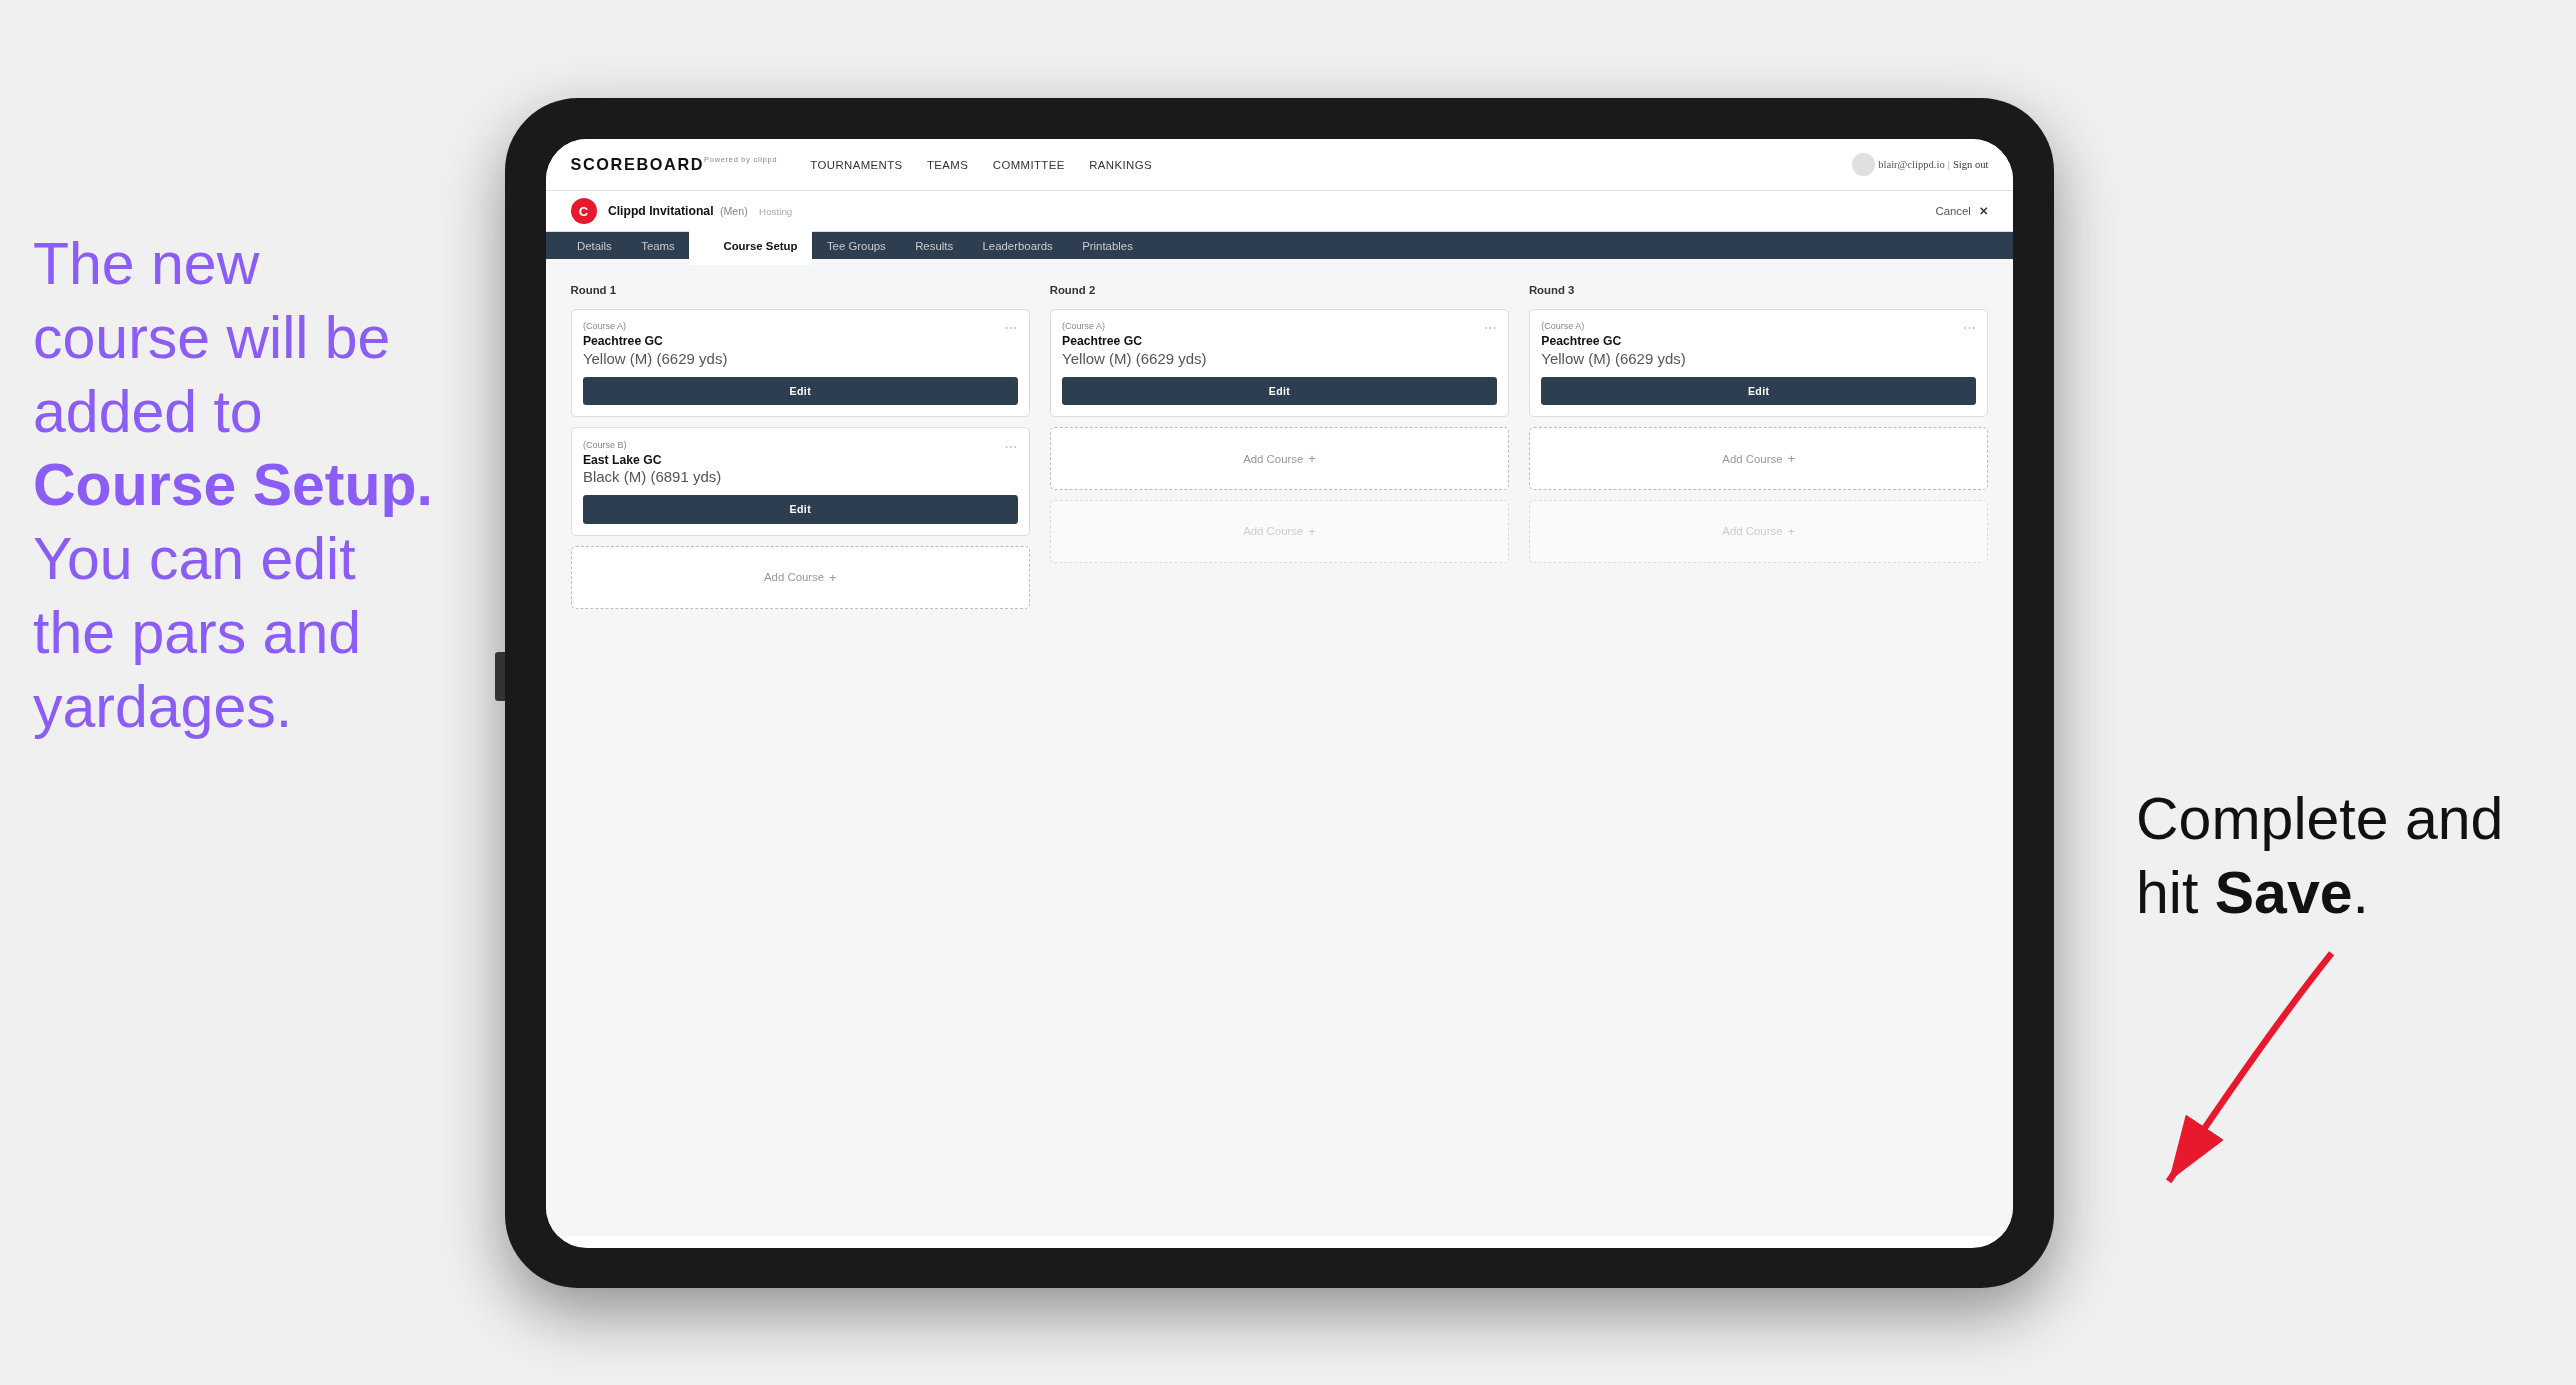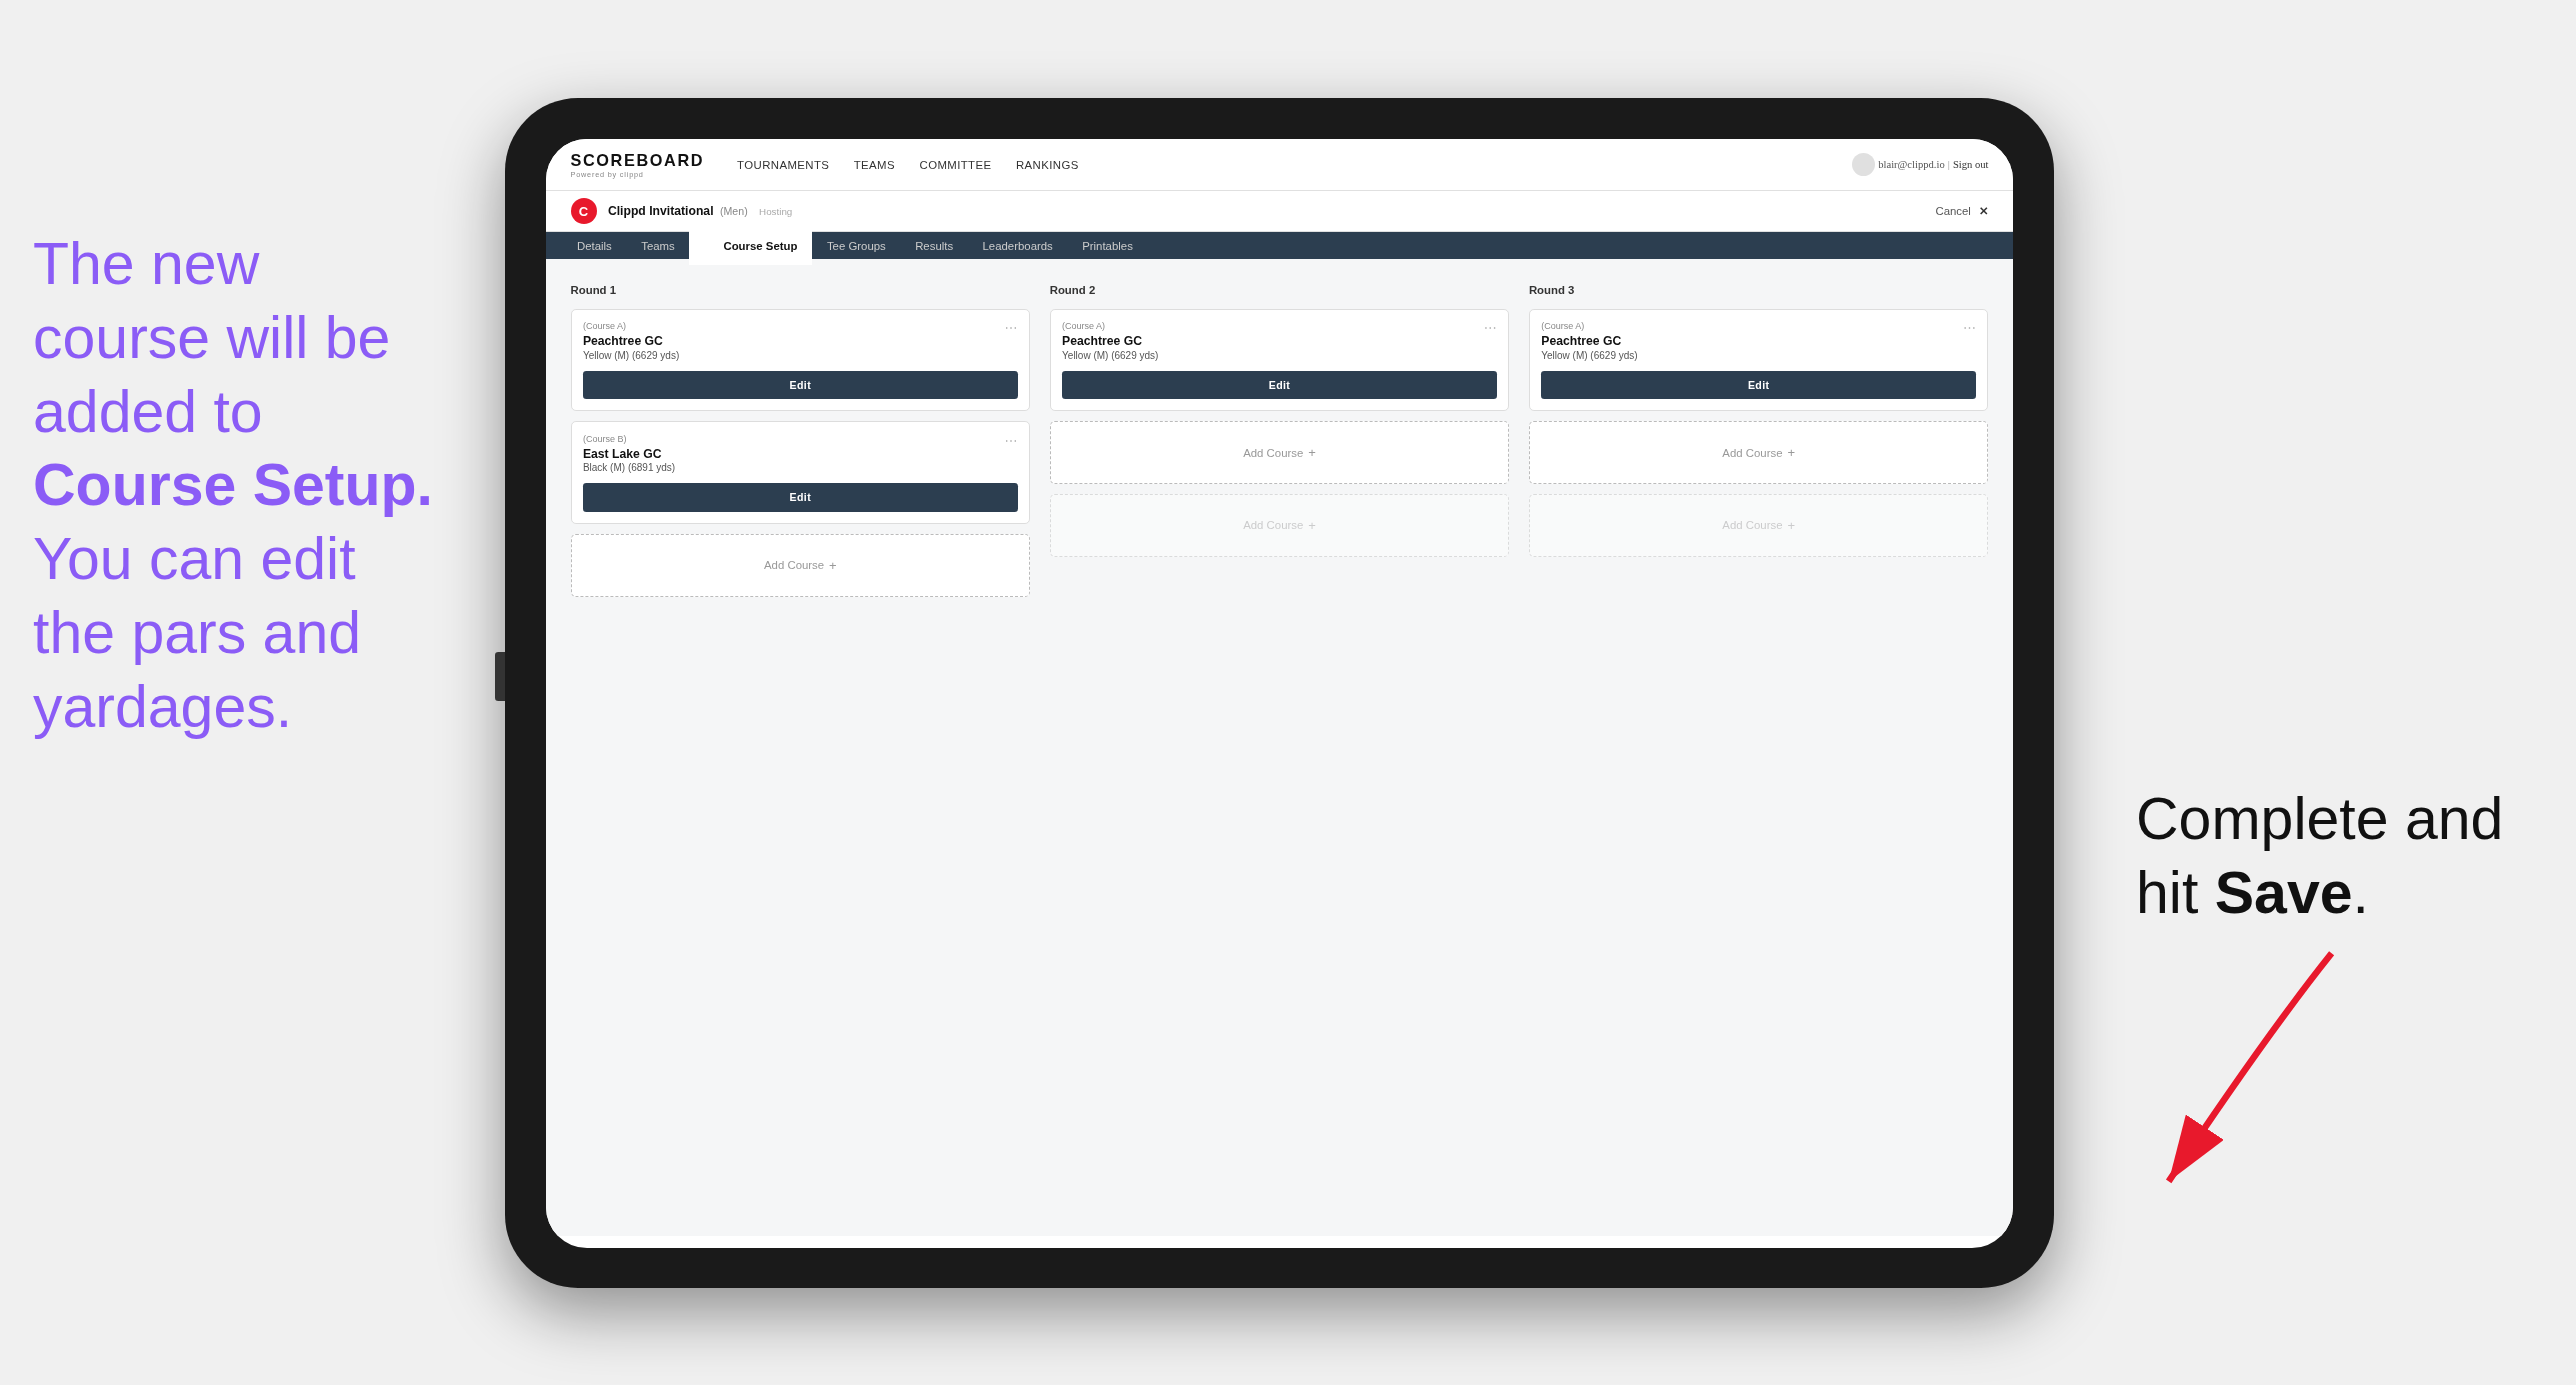--- a/index.html
+++ b/index.html
@@ -76,21 +76,21 @@
     .top-nav {
       background: #fff;
       height: 52px;
       display: flex;
       align-items: center;
       padding: 0 24.5px;
       border-bottom: 0.8px solid #e0e0e0;
     }
     .scoreboard-logo {
       display: flex;
-      flex-direction: column;
+      flex-direction: row;
       margin-right: 33px;
     }
     .scoreboard-logo .main-text {
       font-size: 16.3px;
       font-weight: 900;
       letter-spacing: 1.6px;
       color: #111;
     }
     .scoreboard-logo .sub-text {
       font-size: 7.3px;
@@ -244,21 +244,21 @@
       color: #888;
       margin-bottom: 3.3px;
     }
     .course-card .course-name {
       font-size: 12.2px;
       font-weight: 700;
       color: #111;
       margin-bottom: 1.6px;
     }
     .course-card .course-details {
-      font-size: 10px;
+      font-size: 15px;
       color: #555;
       margin-bottom: 9.8px;
     }
     .course-card .delete-btn {
       position: absolute;
       top: 8.2px;
       right: 8.2px;
       width: 19.6px;
       height: 19.6px;
       background: none;

